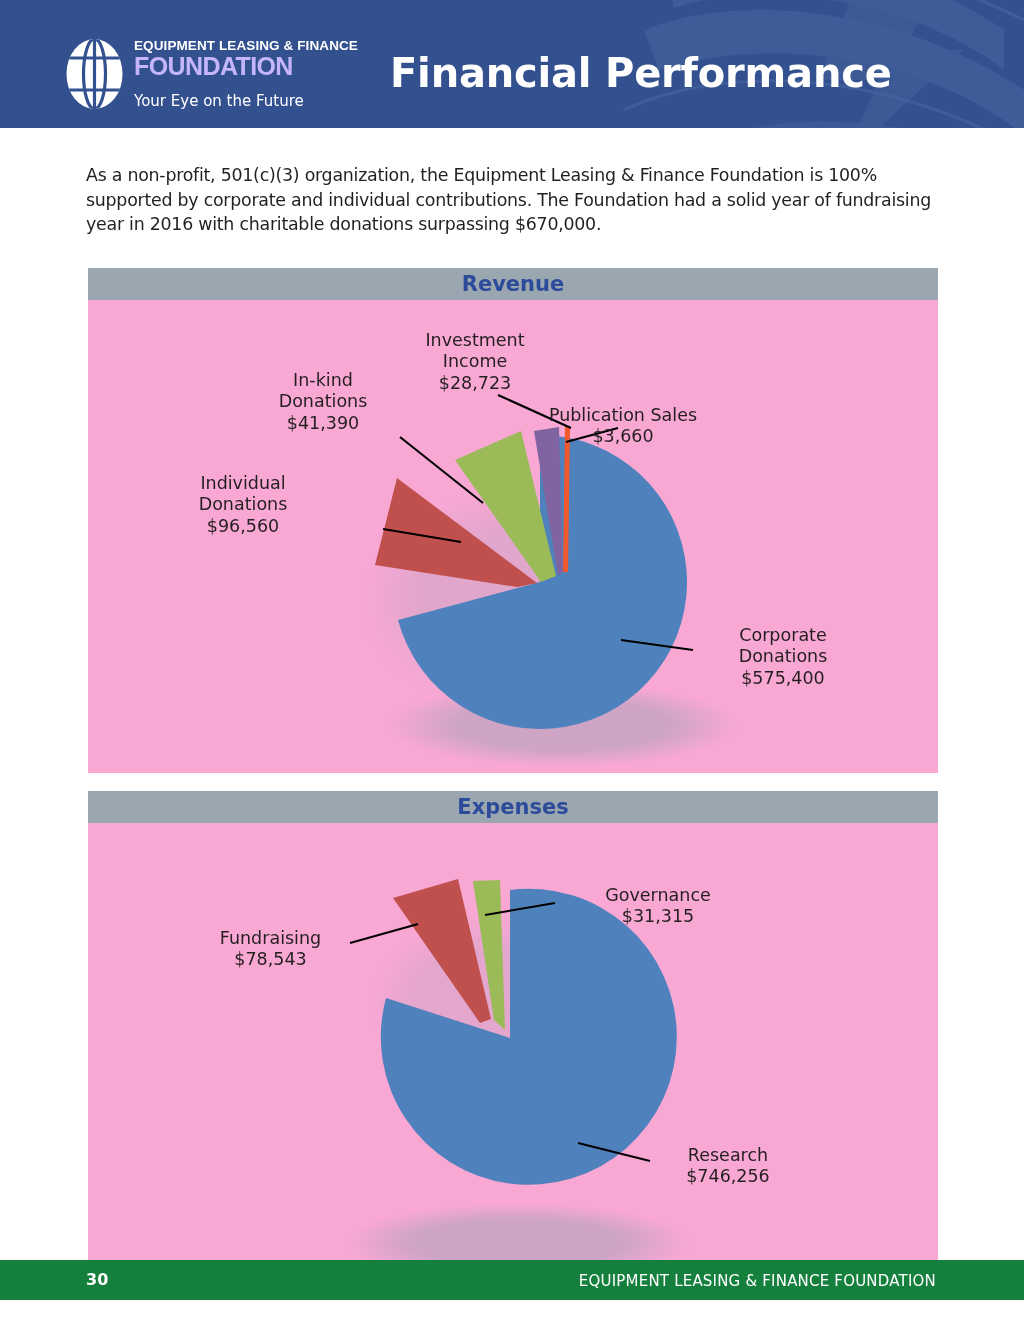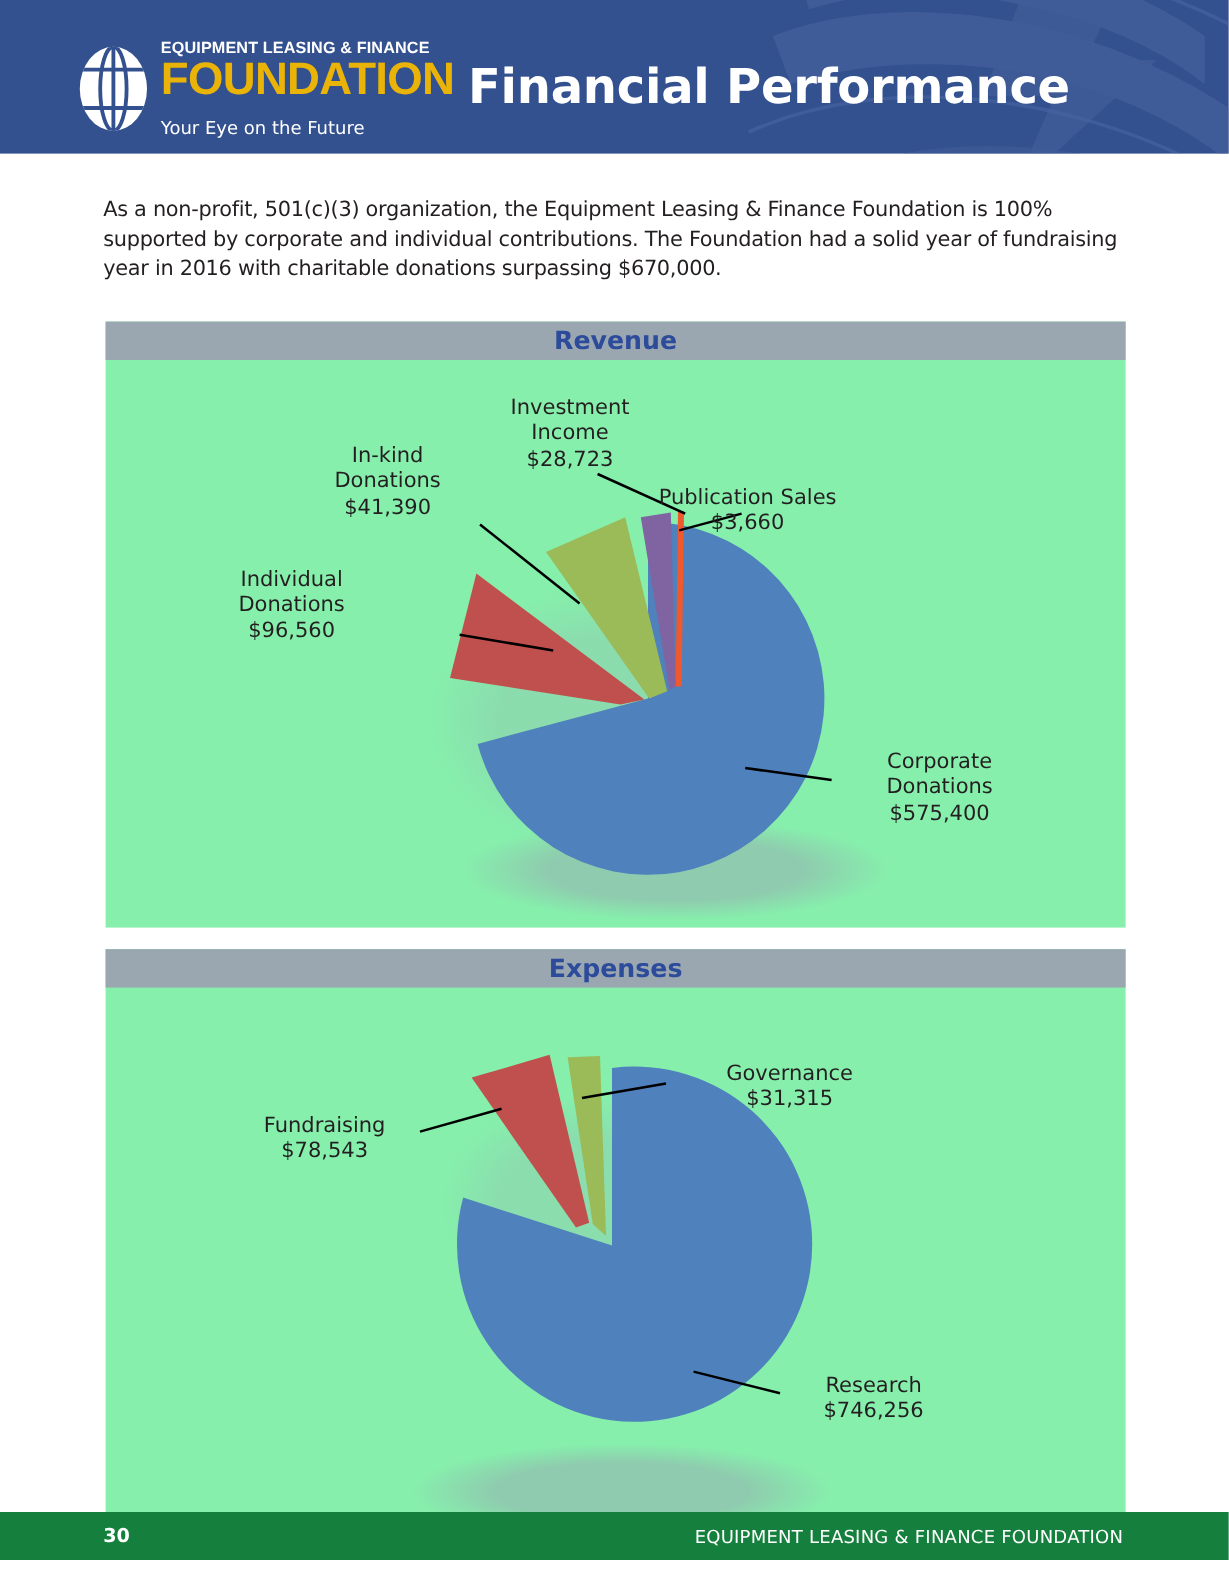--- a/index.html
+++ b/index.html
@@ -15,37 +15,37 @@
   .header {
     position: absolute; left: 0; top: 0; width: 1024px; height: 128px;
     background: #33508F; overflow: hidden;
   }
   .header-swoosh { position: absolute; right: 0; top: -40px; width: 420px; height: 220px; opacity: .55; }
   .logo-block { position: absolute; left: 63px; top: 36px; width: 305px; height: 76px; display: flex; align-items: center; gap: 8px; }
   .logo-globe { position: relative; width: 63px; height: 72px; flex: 0 0 63px; }
   .logo-globe svg { display: block; }
   .logo-text { display: flex; flex-direction: column; justify-content: center; line-height: 1; }
   .logo-line1 { color: #fff; font-size: 13.5px; font-weight: 700; letter-spacing: .1px; white-space: nowrap; }
-  .logo-line2 { color: #eab308; font-size: 38px; font-weight: 700; letter-spacing: -.6px; line-height: .96; margin-top: 1px; white-space: nowrap; }
+  .logo-line2 { color: #c4b5fd; font-size: 25px; font-weight: 700; letter-spacing: -.6px; line-height: .96; margin-top: 1px; white-space: nowrap; }
   .logo-line3 { color: #fff; font-size: 15px; font-weight: 400; margin-top: 16px; white-space: nowrap; font-family: "DejaVu Sans", sans-serif; }
   .header-title {
     position: absolute; left: 390px; top: 50px;
     color: #ffffff; font-size: 40px; font-weight: 700; letter-spacing: -.2px;
     font-family: "DejaVu Sans", sans-serif;
   }
 
   
   .intro {
     position: absolute; left: 86px; top: 163px; width: 868px;
     font-size: 17.4px; line-height: 1.42; color: #231f20;
     font-family: "DejaVu Sans", sans-serif; letter-spacing: -.25px;
   }
 
   
-  .panel { position: absolute; left: 88px; width: 850px; background: #86efac; }
+  .panel { position: absolute; left: 88px; width: 850px; background: #f9a8d4; }
   .panel-title-bar {
     height: 32px; background: #9BA7B0; display: flex; align-items: center; justify-content: center;
   }
   .panel-title {
     color: #2C4B9B; font-size: 21px; font-weight: 700;
     font-family: "DejaVu Sans", sans-serif;
   }
   #panel-revenue { top: 268px; height: 505px; }
   #panel-expenses { top: 791px; height: 478px; }
   .chart-area { position: relative; width: 100%; height: calc(100% - 32px); }

